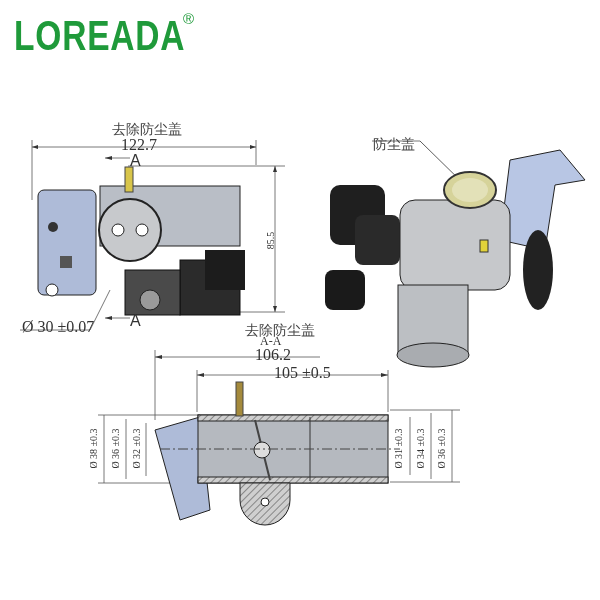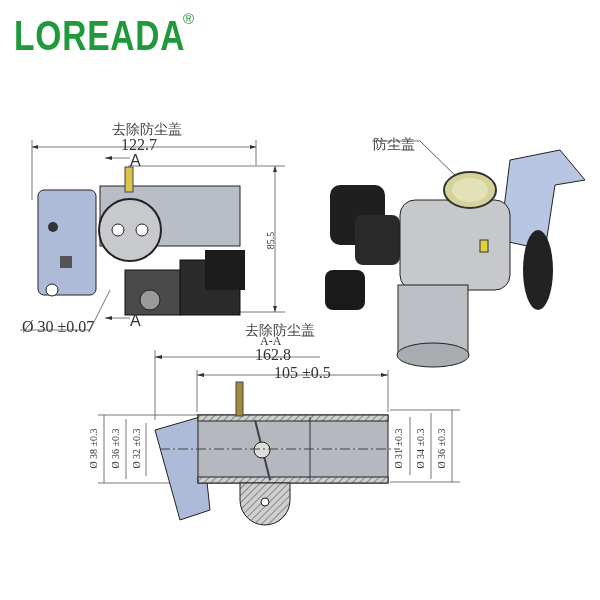--- a/index.html
+++ b/index.html
@@ -116,21 +116,21 @@
 <div class="lbl" style="left:121px;top:136px;">122.7</div>
 <div class="vt" style="left:262px;top:235px;">85.5</div>
 <div class="lbl" style="left:22px;top:318px;">Ø 30 ±0.07</div>
 <div class="lbl" style="left:130px;top:152px;font-family:'Liberation Sans',sans-serif;">A</div>
 <div class="lbl" style="left:130px;top:312px;font-family:'Liberation Sans',sans-serif;">A</div>
 
 <div class="lbl cn" style="left:373px;top:136px;">防尘盖</div>
 
 <div class="lbl cn" style="left:245px;top:322px;">去除防尘盖</div>
 <div class="lbl" style="left:260px;top:334px;font-size:12px;">A-A</div>
-<div class="lbl" style="left:255px;top:346px;">162.8</div>
+<div class="lbl" style="left:255px;top:346px;">106.2</div>
 <div class="lbl" style="left:274px;top:364px;">105 ±0.5</div>
 
 <div class="vt" style="left:73px;top:443px;">Ø 38 ±0.3</div>
 <div class="vt" style="left:95px;top:443px;">Ø 36 ±0.3</div>
 <div class="vt" style="left:116px;top:443px;">Ø 32 ±0.3</div>
 <div class="vt" style="left:378px;top:443px;">Ø 31 ±0.3</div>
 <div class="vt" style="left:400px;top:443px;">Ø 34 ±0.3</div>
 <div class="vt" style="left:421px;top:443px;">Ø 36 ±0.3</div>
 
 </body></html>

